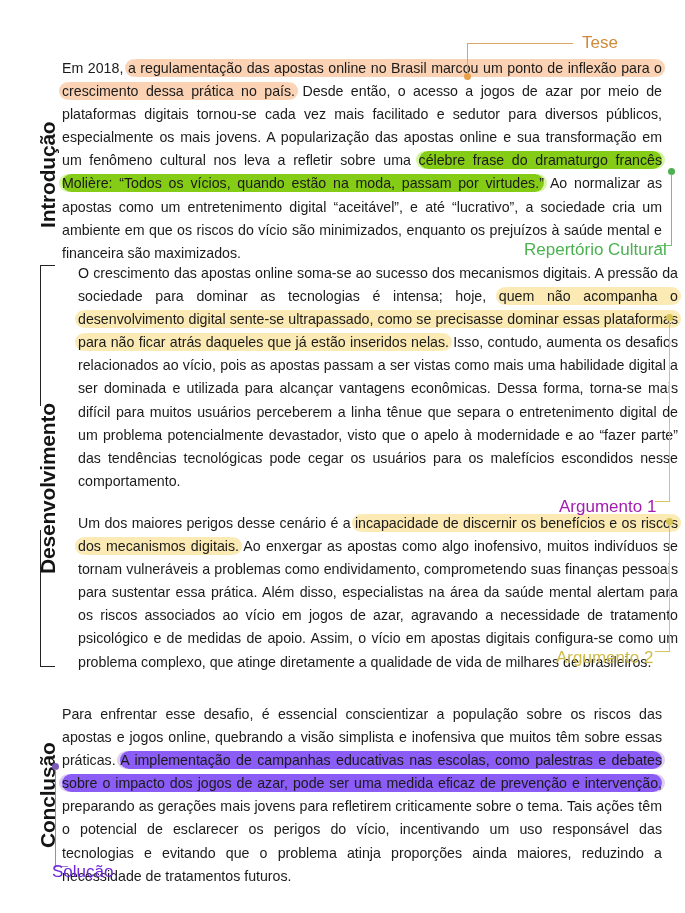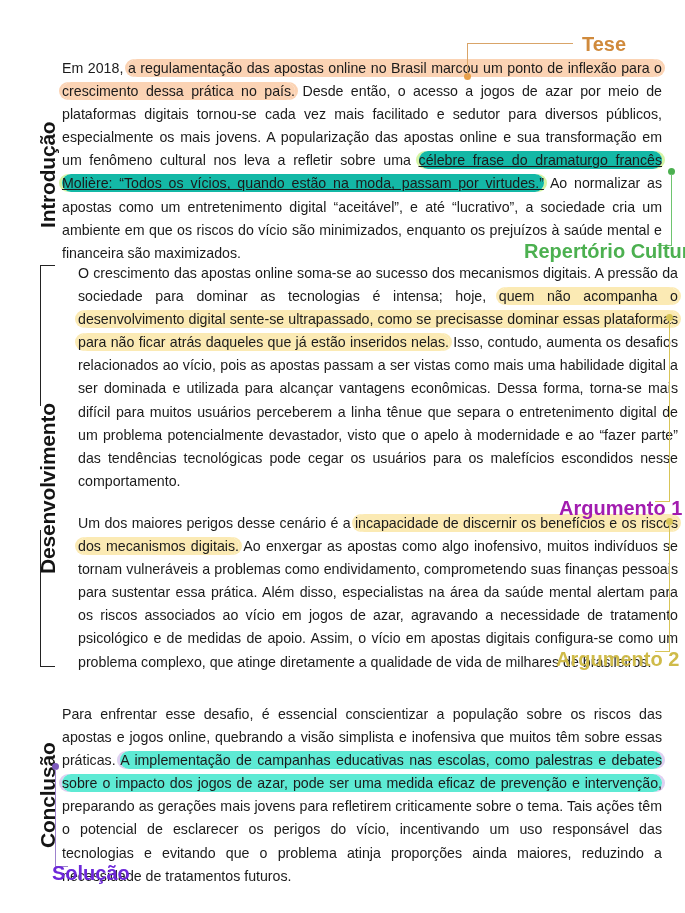--- a/index.html
+++ b/index.html
@@ -63,29 +63,29 @@
   
   mark {
     background: transparent;
     color: inherit;
     padding: 1px 0;
     border-radius: 9px;
     box-decoration-break: clone;
     -webkit-box-decoration-break: clone;
   }
   mark.hl-orange { background: #fbd3b4; box-shadow: 3px 0 0 #fbd3b4, -3px 0 0 #fbd3b4; }
-  mark.hl-green  { background: #14b8a6; box-shadow: 3px 0 0 #d5f4a4, -3px 0 0 #d5f4a4; text-decoration: underline; }
+  mark.hl-green  { background: #84cc16; box-shadow: 3px 0 0 #d5f4a4, -3px 0 0 #d5f4a4; }
   mark.hl-yellow { background: #fbeab4; box-shadow: 3px 0 0 #fbeab4, -3px 0 0 #fbeab4; }
-  mark.hl-purple { background: #5eead4; box-shadow: 3px 0 0 #ded0f1, -3px 0 0 #ded0f1; }
+  mark.hl-purple { background: #8b5cf6; box-shadow: 3px 0 0 #ded0f1, -3px 0 0 #ded0f1; }
 
   
   .annot {
     position: absolute;
-    font-weight: bold;
-    font-size: 20px;
+    font-weight: normal;
+    font-size: 17px;
     white-space: nowrap;
   }
   #annot-tese     { color: #d08a3c; left: 582px; top: 33px; }
   #annot-repert   { color: #4cb050; left: 524px; top: 240px; }
   #annot-arg1     { color: #a21caf; left: 559px; top: 497px; }
   #annot-arg2     { color: #cfbb4a; left: 556px; top: 648px; text-align: center; }
   #annot-solucao  { color: #6d28d9; left: 52px; top: 862px; }
 
   
   .conn { position: absolute; }

